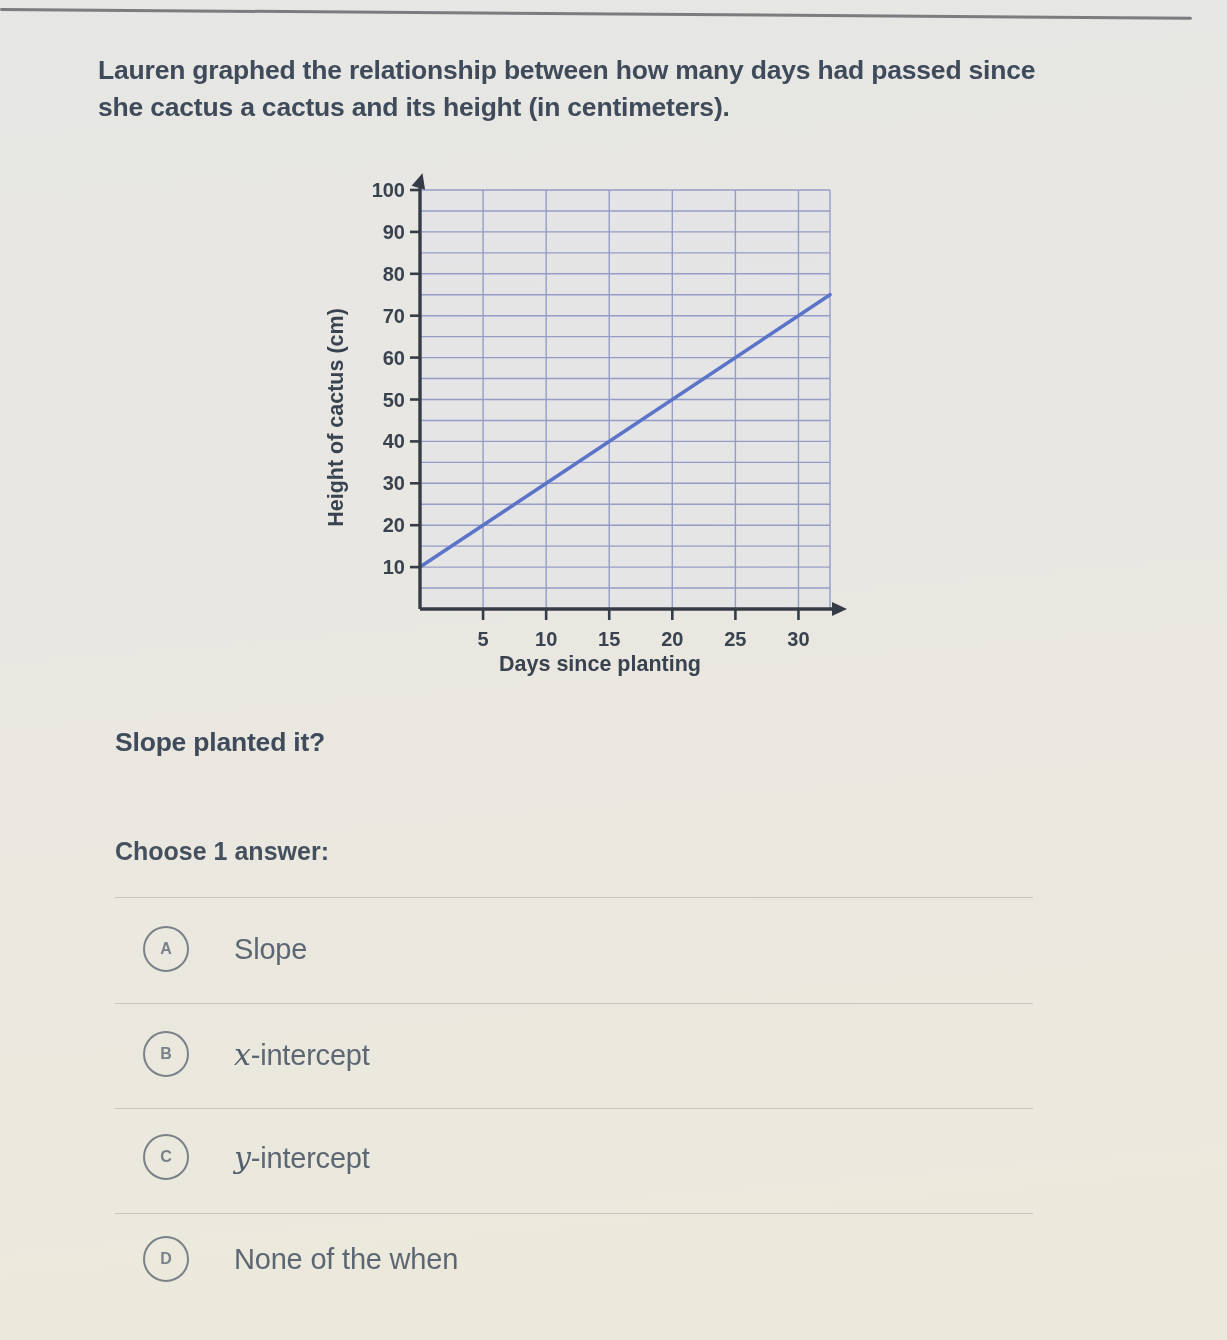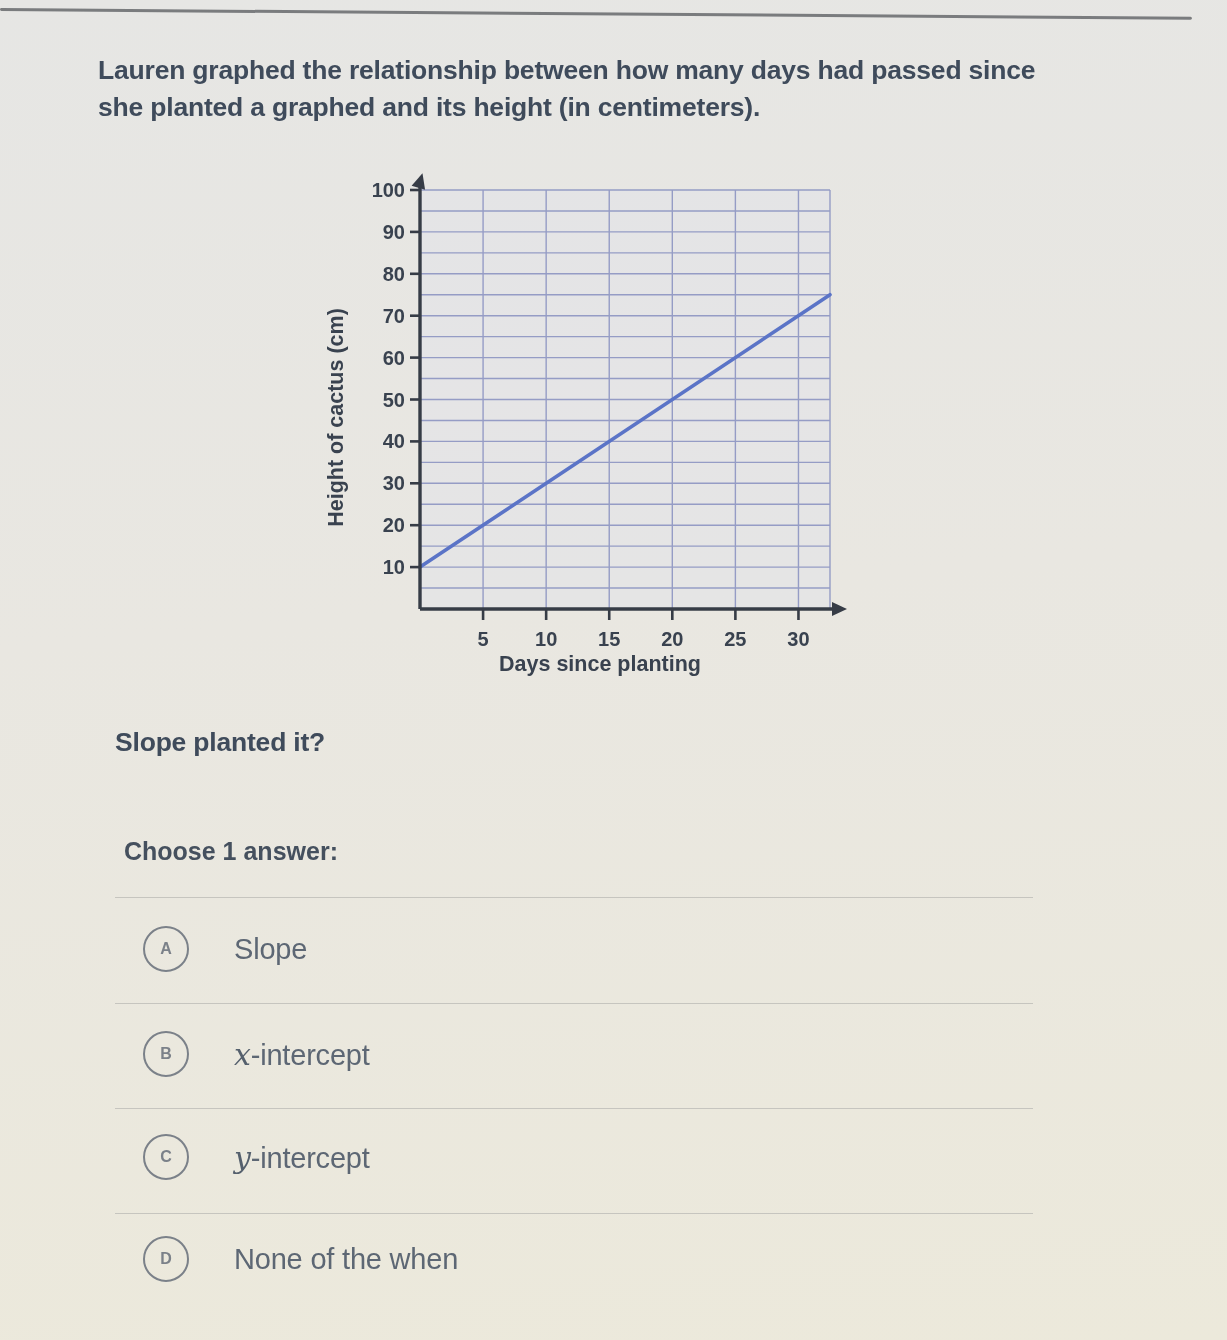--- a/index.html
+++ b/index.html
@@ -16,21 +16,21 @@
     background:#66686c;transform:rotate(0.42deg);transform-origin:left center;
     border-radius:2px;opacity:.85;
   }
   .qtext{
     position:absolute;font-size:26.5px;line-height:37px;font-weight:700;
     color:#3f4b5b;letter-spacing:-0.2px;
   }
   .intro{left:98px;top:52px;}
   .question-main{left:115px;top:724px;}
   .choose{
-    position:absolute;left:124px;top:837px;
+    position:absolute;left:115px;top:837px;
     font-size:25px;font-weight:700;color:#45505e;
   }
   .chart-wrap{position:absolute;left:295px;top:162px;width:580px;height:530px;}
   .divider{
     position:absolute;left:115px;width:918px;height:1px;
     background:#c6c5bf;
   }
   .answer-row{
     position:absolute;left:143px;height:58px;
     display:flex;align-items:center;gap:33px;cursor:pointer;
@@ -52,21 +52,21 @@
 </style>
 </head>
 <body>
 
 <div class="page">
 
   <div class="top-rule"></div>
 
   <div class="qtext intro">
     <div>Lauren graphed the relationship between how many days had passed since</div>
-    <div>she planted a graphed and its height (in centimeters).</div>
+    <div>she cactus a cactus and its height (in centimeters).</div>
   </div>
 
   <div class="chart-wrap">
     <svg width="580" height="530" viewBox="0 0 580 530" xmlns="http://www.w3.org/2000/svg">
         <rect x="125" y="28" width="410" height="419" fill="#dfe1ec" opacity="0.38"></rect>
         <g stroke="#959cc5" stroke-width="1.4">
           <line x1="125" y1="426.05" x2="535" y2="426.05"></line>
           <line x1="125" y1="405.1" x2="535" y2="405.1"></line>
           <line x1="125" y1="384.15" x2="535" y2="384.15"></line>
           <line x1="125" y1="363.2" x2="535" y2="363.2"></line>

